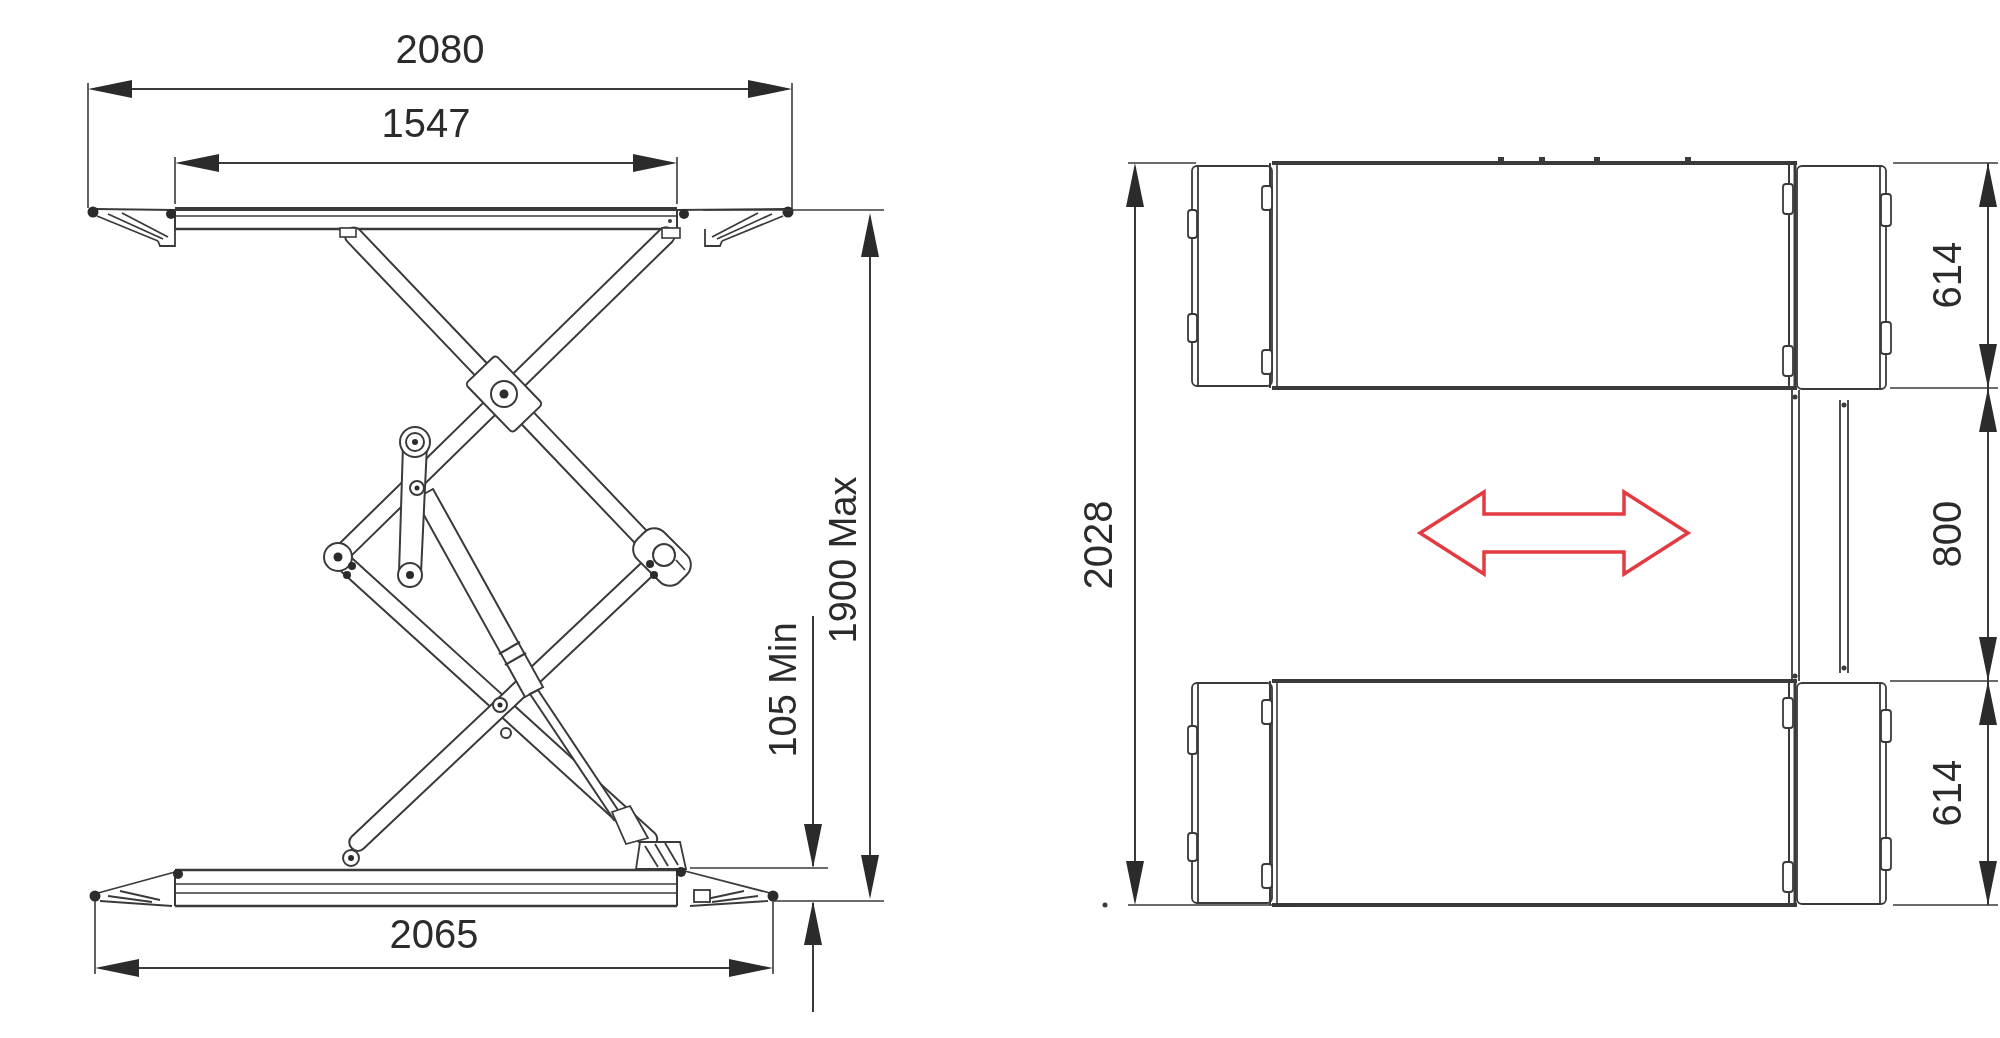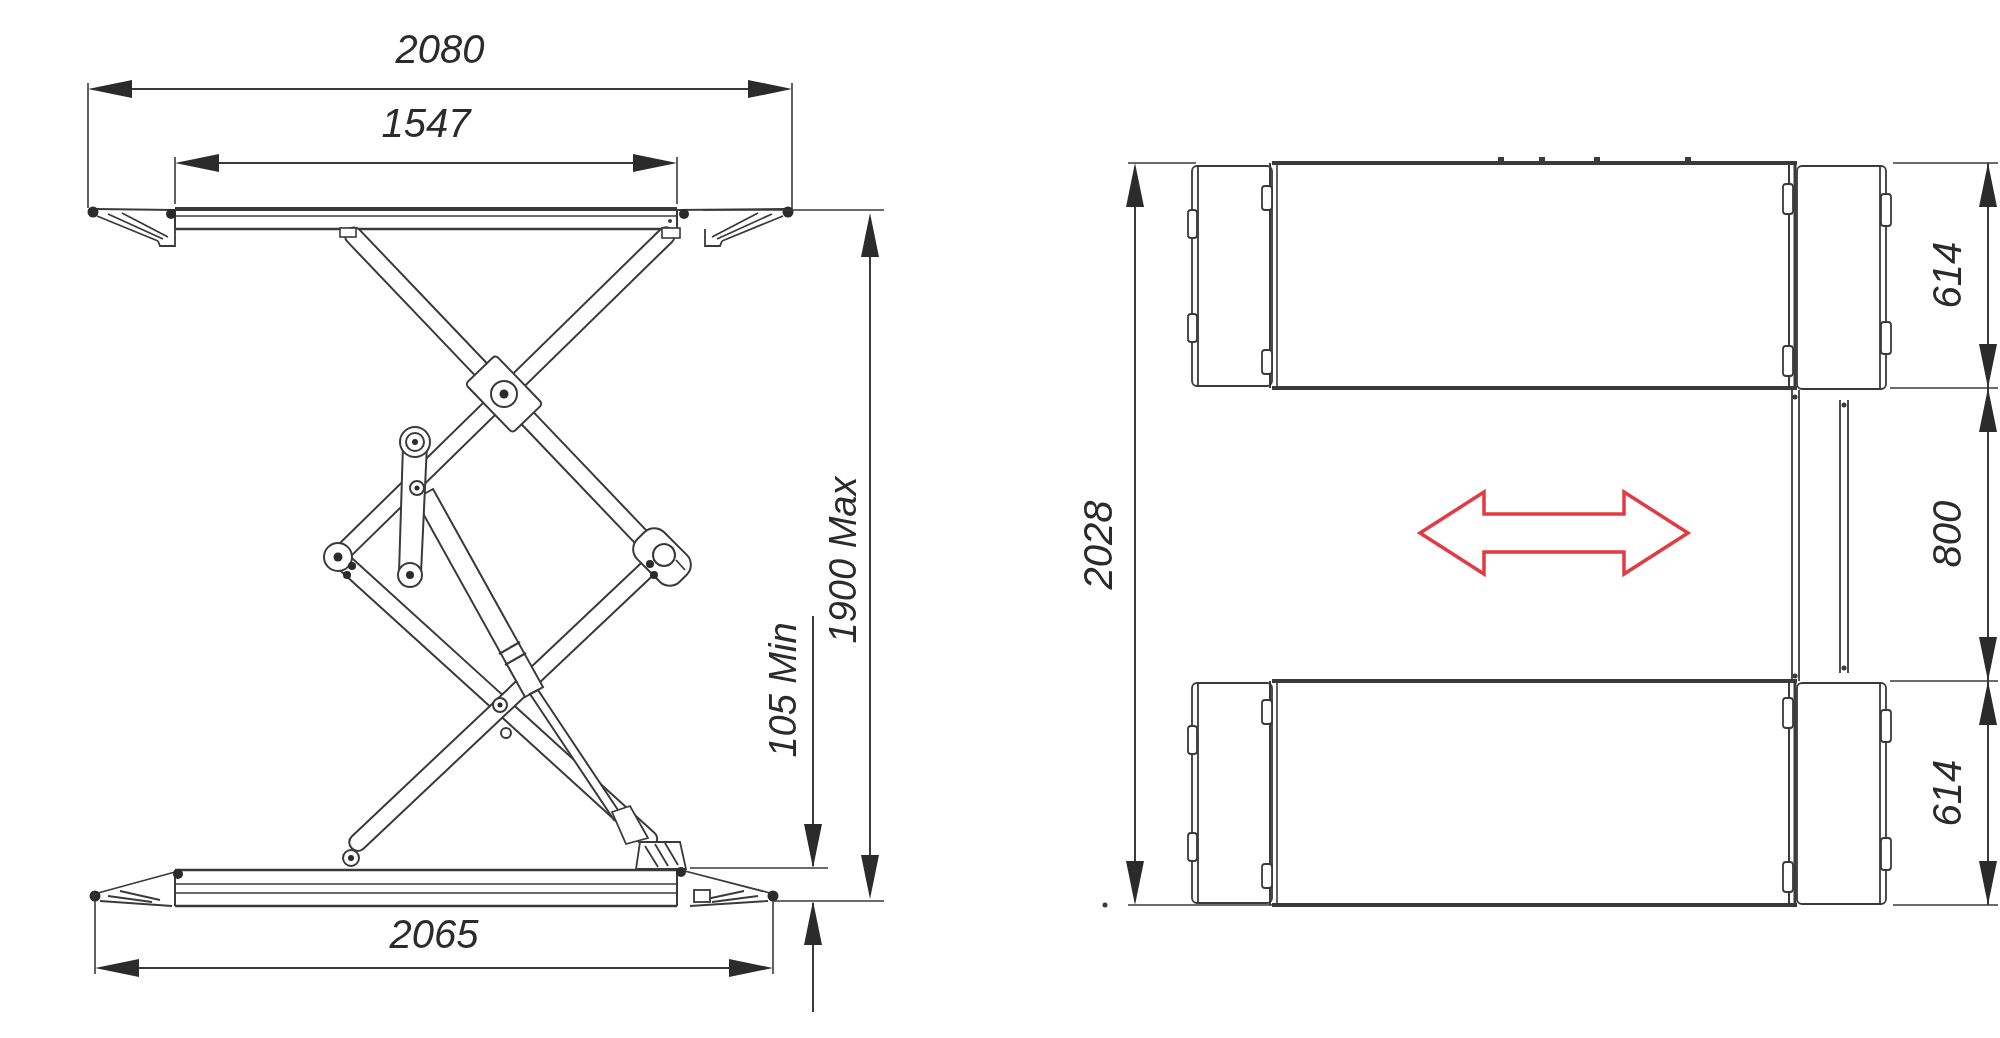--- a/index.html
+++ b/index.html
@@ -1,17 +1,17 @@
 <!DOCTYPE html>
 <html><head>
 <meta charset="utf-8">
 <style>
   html,body{margin:0;padding:0;background:#fff;}
   body{width:2000px;height:1038px;position:relative;font-family:"Liberation Sans",sans-serif;}
-  #stage{position:absolute;left:0;top:0;width:2000px;height:770px;background:#fff;font-style:italic;}
+  #stage{position:absolute;left:0;top:0;width:2000px;height:770px;background:#fff;}
   svg{display:block;}
   .dimtext{font-family:"Liberation Sans",sans-serif;fill:#2b2b2b;}
   .t40{font-size:40px;}
   .t38{font-size:38px;}
 </style>
 </head>
 <body>
 
 <div id="stage">
 <svg width="2000" height="1038" viewBox="0 0 2000 1038">

